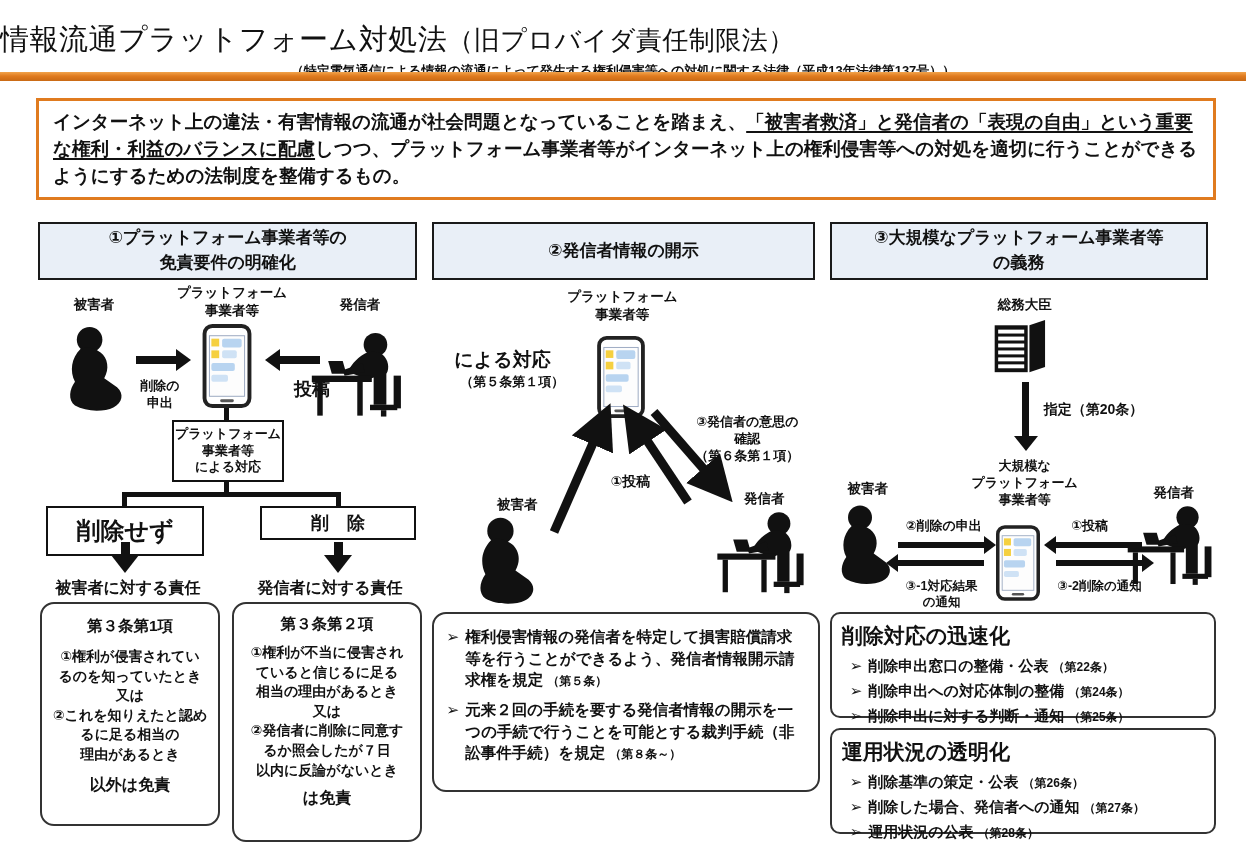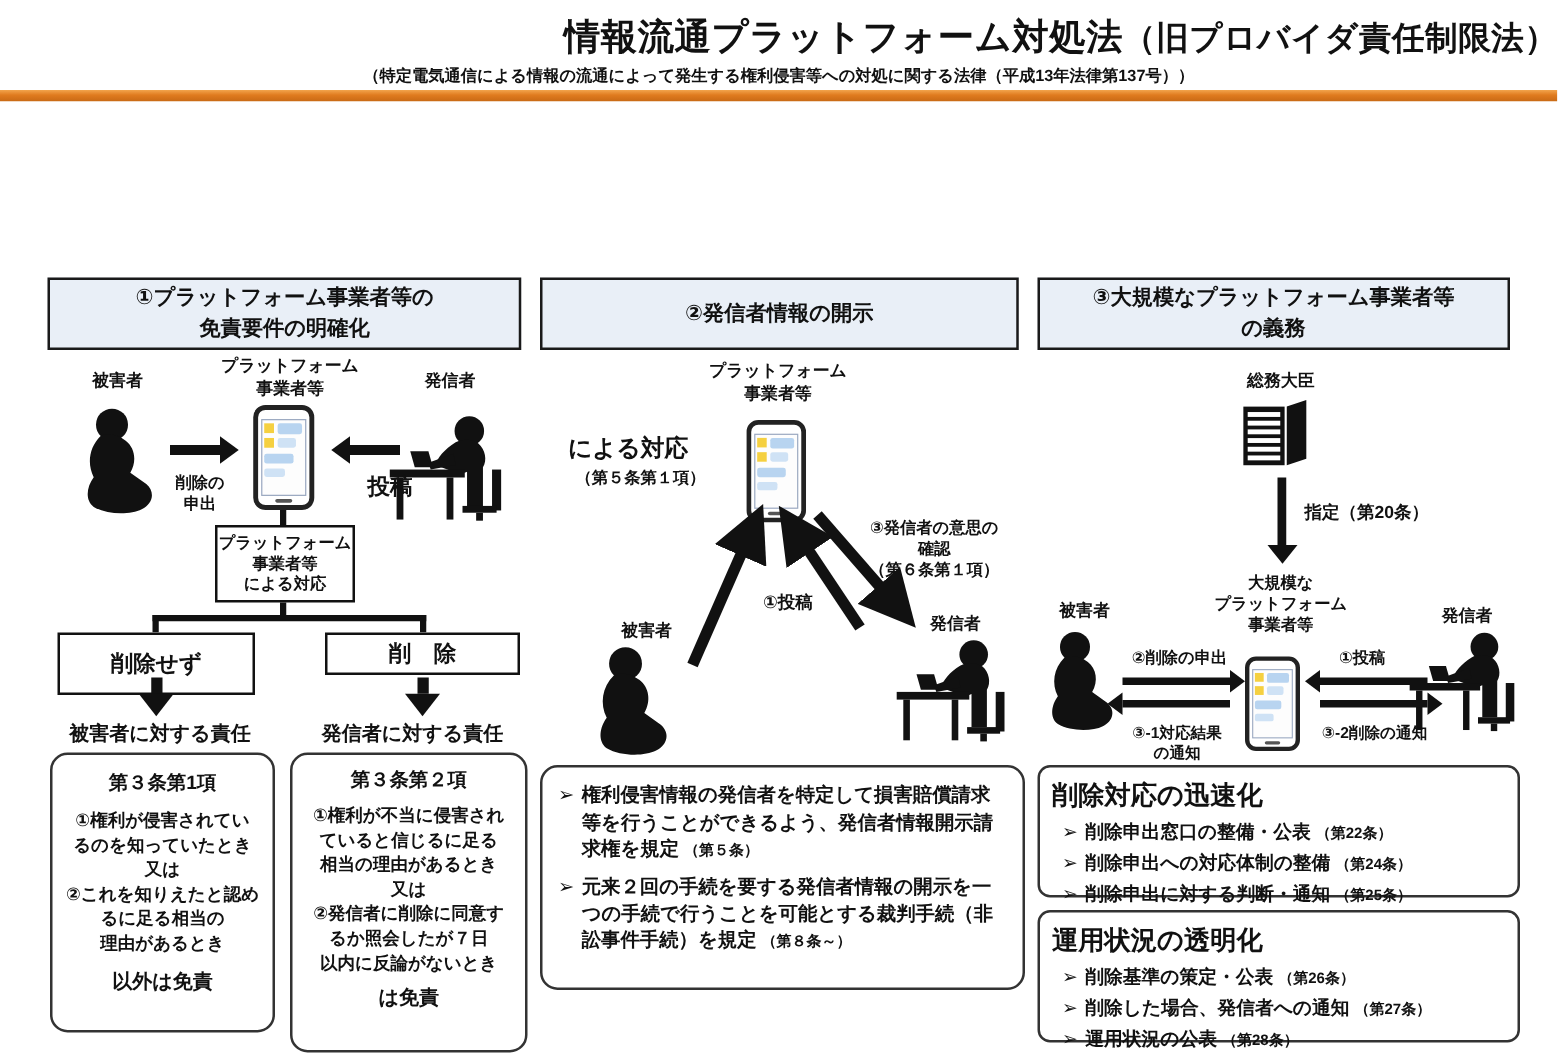--- a/index.html
+++ b/index.html
@@ -2,21 +2,21 @@
 <html lang="ja"><head>
 <meta charset="utf-8">
 <style>
   html,body{margin:0;padding:0;background:#fff;}
   #page{position:relative;width:1246px;height:844px;background:#fff;overflow:hidden;
         font-family:"Liberation Sans","DejaVu Sans",sans-serif;color:#111;}
   .pre{white-space:pre-line;}
   .ctr{text-align:center;}
 
   
-  #title{margin-top:10px;text-align:right;font-weight:bold;font-size:29px;letter-spacing:.5px;}
+  #title{margin-top:20px;text-align:left;font-weight:normal;font-size:29px;letter-spacing:.5px;}
   #title .paren{font-size:26px;}
   #subtitle{text-align:center;font-weight:bold;font-size:13px;margin-top:2px;}
   #accent-bar{position:absolute;left:0;top:72px;width:1246px;height:9px;
       background:linear-gradient(180deg,#f2a44c 0%,#e07b1f 45%,#c96a15 100%);}
 
   
   #summary{position:absolute;left:36px;top:98px;width:1146px;border:3px solid #e07b1f;
       padding:8px 14px;font-size:18.5px;font-weight:bold;line-height:1.45;}
   #summary .ul{text-decoration:underline;text-underline-offset:3px;text-decoration-thickness:2px;}
 
@@ -61,20 +61,23 @@
 <body>
 
 <div id="page">
 
   <div id="title">
     <span>情報流通プラットフォーム対処法</span><span class="paren">（旧プロバイダ責任制限法）</span>
   </div>
   <div id="subtitle">（特定電気通信による情報の流通によって発生する権利侵害等への対処に関する法律（平成13年法律第137号））</div>
   <div id="accent-bar"></div>
 
+  <div id="summary">
+    <span>インターネット上の違法・有害情報の流通が社会問題となっていることを踏まえ、</span><span class="ul">「被害者救済」と発信者の「表現の自由」という重要な権利・利益のバランスに配慮</span><span>しつつ、プラットフォーム事業者等がインターネット上の権利侵害等への対処を適切に行うことができるようにするための法制度を整備するもの。</span>
+  </div>
 
   <div id="cols">
 
     <div class="col" style="width:387px">
       <div class="col-header pre">①プラットフォーム事業者等の
 免責要件の明確化</div>
       <div class="col-body">
 
         <div class="lbl" style="left:16px;top:12px;width:80px">被害者</div>
         <div class="lbl pre" style="left:116px;top:0;width:156px">プラットフォーム
@@ -120,21 +123,21 @@
         <div class="ln" style="left:186px;top:124px;width:5px;height:12px"></div>
         <div class="sqbox pre" style="left:134px;top:136px;width:112px;height:62px;font-size:13px;line-height:1.3">プラットフォーム
 事業者等
 による対応</div>
 
         <div class="ln" style="left:186px;top:198px;width:5px;height:10px"></div>
         <div class="ln" style="left:84px;top:208px;width:219px;height:5px"></div>
         <div class="ln" style="left:84px;top:208px;width:5px;height:14px"></div>
         <div class="ln" style="left:298px;top:208px;width:5px;height:14px"></div>
 
-        <div class="sqbox" style="left:8px;top:222px;width:158px;height:50px;font-size:18px;border-width:2.5px">削除せず</div>
+        <div class="sqbox" style="left:8px;top:222px;width:158px;height:50px;font-size:24px;border-width:2.5px">削除せず</div>
         <div class="sqbox" style="left:222px;top:222px;width:156px;height:34px;font-size:18px;border-width:2.5px">削　除</div>
 
         <div class="ln" style="left:83px;top:258px;width:9px;height:13px"></div>
         <div class="tri" style="left:73px;top:271px;border-left:14px solid transparent;border-right:14px solid transparent;border-top:18px solid #111"></div>
         <div class="ln" style="left:296px;top:258px;width:9px;height:13px"></div>
         <div class="tri" style="left:286px;top:271px;border-left:14px solid transparent;border-right:14px solid transparent;border-top:18px solid #111"></div>
 
         <div class="lbl" style="left:0;top:294px;width:180px;font-size:16px">被害者に対する責任</div>
         <div class="lbl" style="left:198px;top:294px;width:188px;font-size:16px">発信者に対する責任</div>
 

